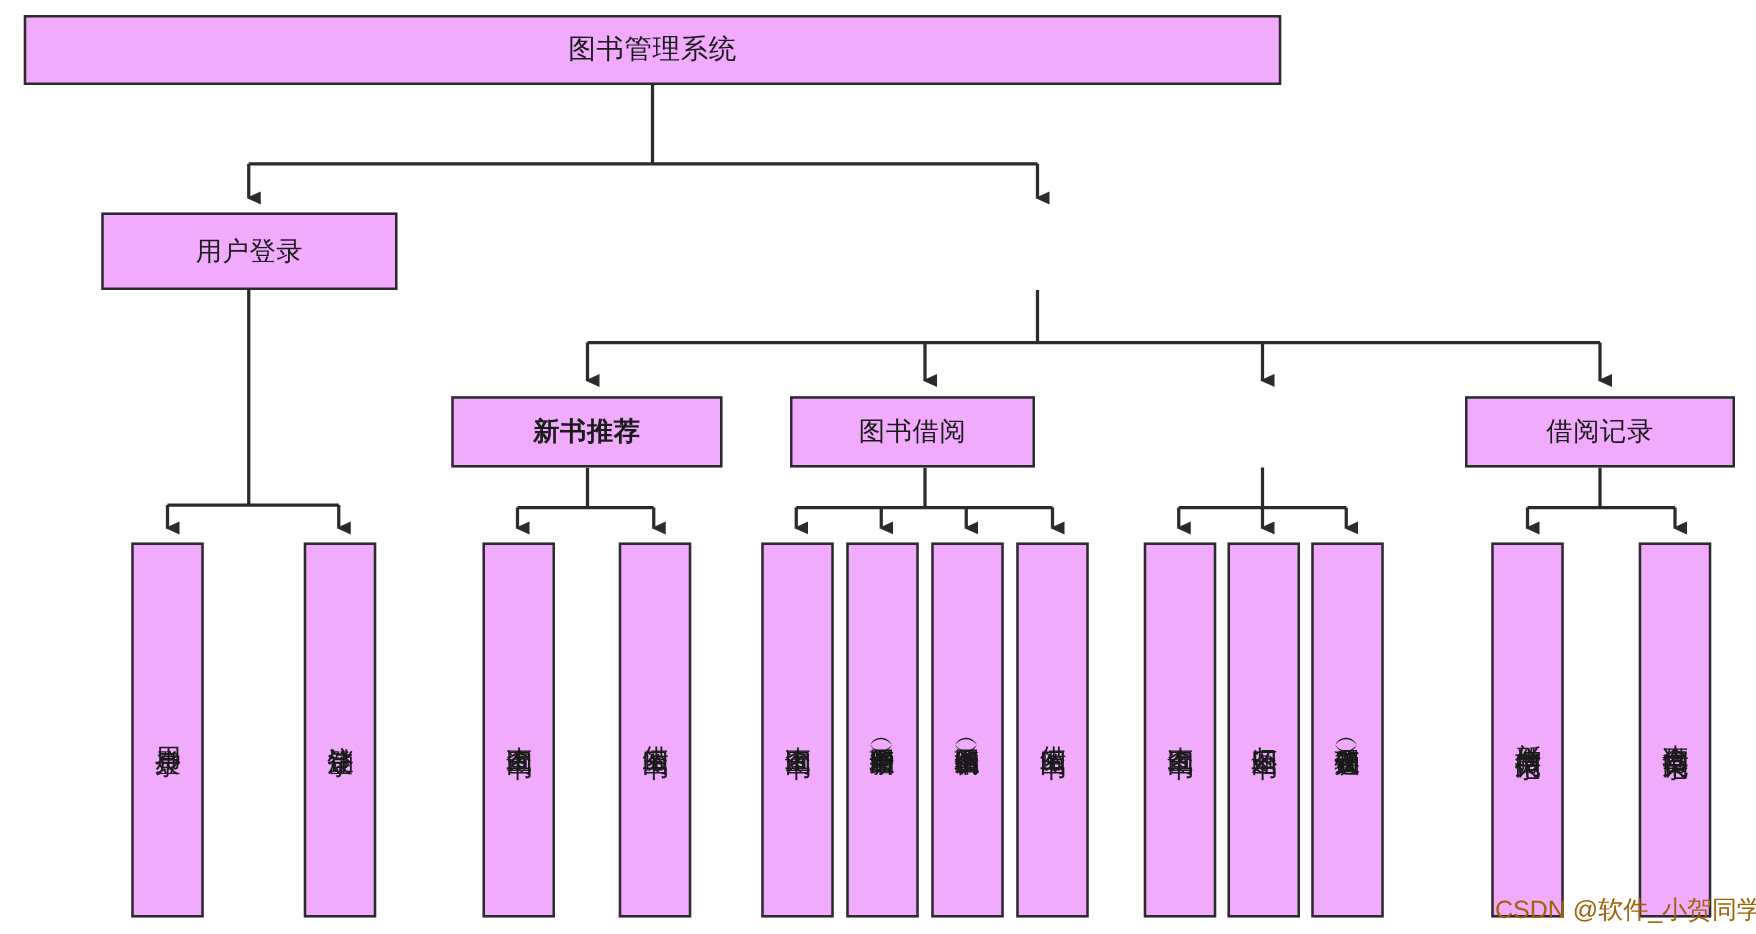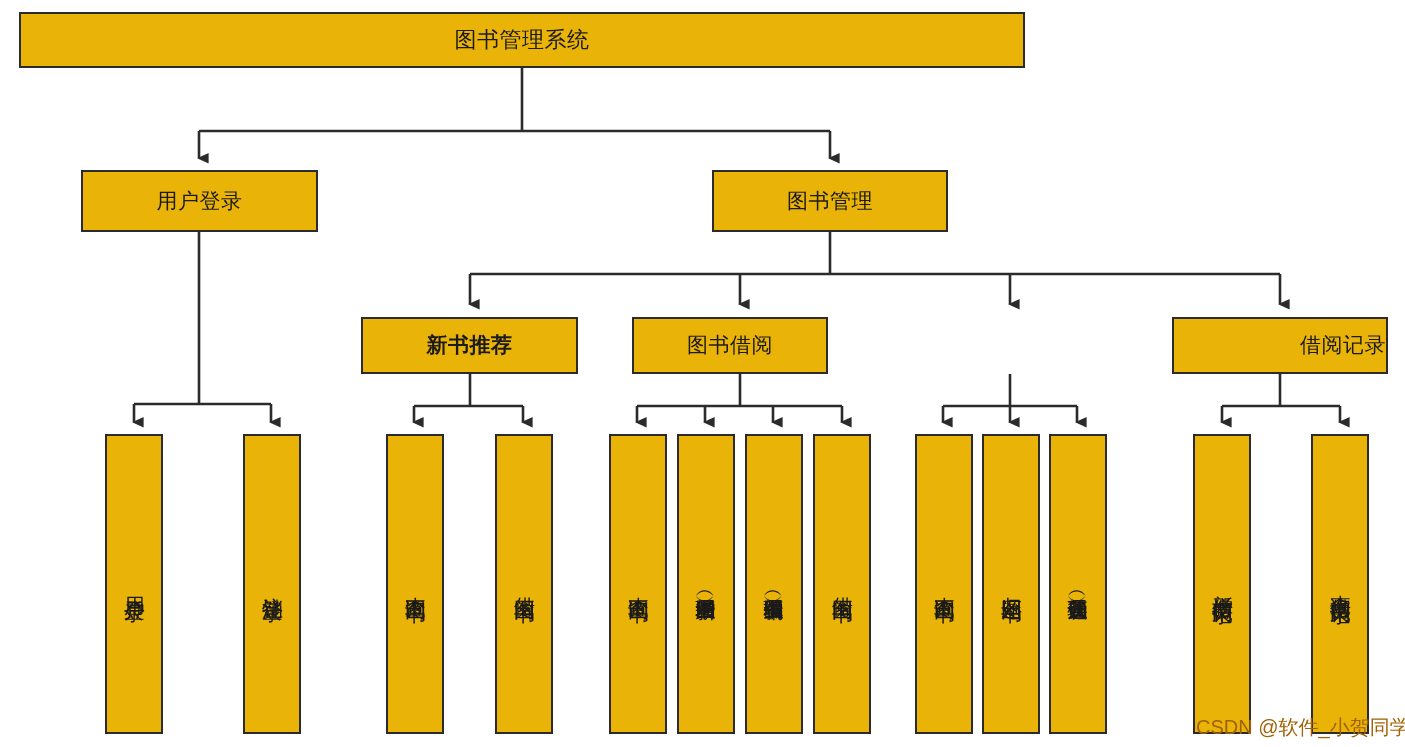--- a/index.html
+++ b/index.html
@@ -21,21 +21,21 @@
     position: absolute;
     left: 0;
     top: 0;
     width: 1405px;
     height: 747px;
     pointer-events: none;
   }
   .node {
     position: absolute;
     box-sizing: border-box;
-    background: #eab308;
+    background: #f0abfc;
     border: 2.5px solid #2b2b2b;
     display: flex;
     align-items: center;
     justify-content: center;
     color: #1a1a1a;
     line-height: 1.18;
   }
   .node .lbl {
     display: block;
     text-align: center;
@@ -127,31 +127,28 @@
     </g>
   </svg>
 
   <div id="root" class="node horiz" style="left:19px; top:12px; width:1006px; height:56px;">
     <span class="lbl">图书管理系统</span>
   </div>
 
   <div class="node horiz" style="left:81px; top:170px; width:237px; height:62px;">
     <span class="lbl">用户登录</span>
   </div>
-  <div class="node horiz" style="left:712px; top:170px; width:236px; height:62px;">
-    <span class="lbl">图书管理</span>
-  </div>
 
   <div class="node horiz" style="left:361px; top:317px; width:217px; height:57px;font-weight:bold;">
     <span class="lbl">新书推荐</span>
   </div>
   <div class="node horiz" style="left:632px; top:317px; width:196px; height:57px;">
     <span class="lbl">图书借阅</span>
   </div>
-  <div class="node horiz" style="left:1172px; top:317px; width:216px; height:57px;justify-content:flex-end;">
+  <div class="node horiz" style="left:1172px; top:317px; width:216px; height:57px;">
     <span class="lbl">借阅记录</span>
   </div>
 
   <div class="node vert" style="left:105px; top:434px; width:58px; height:300px;">
     <span class="lbl">用户登录</span>
   </div>
   <div class="node vert" style="left:243px; top:434px; width:58px; height:300px;">
     <span class="lbl">注销登录</span>
   </div>
 

